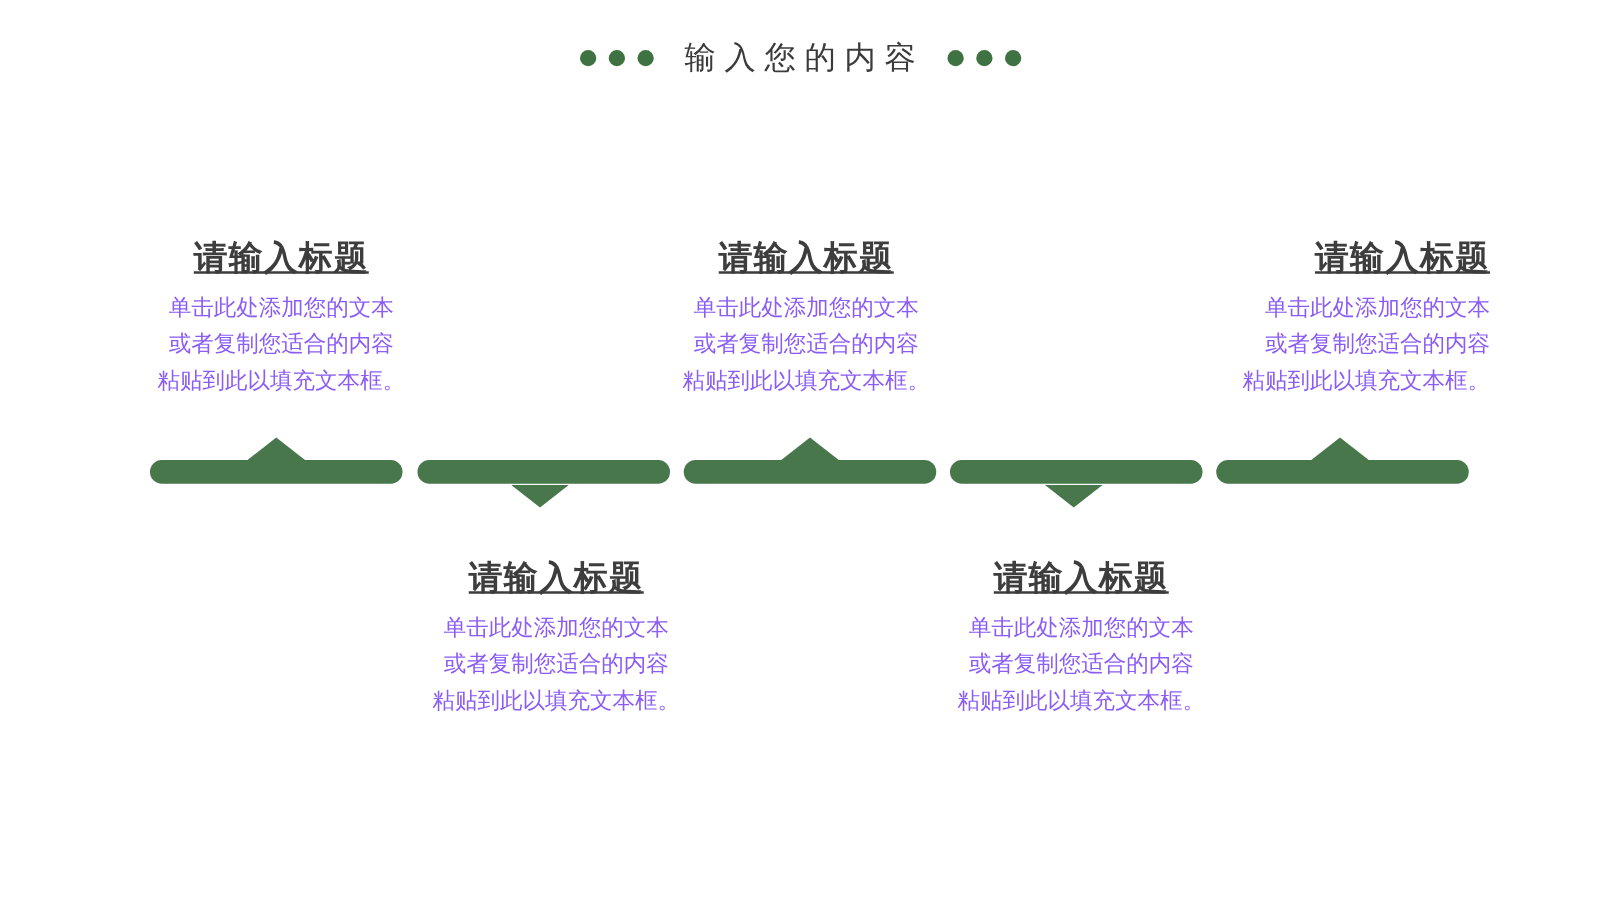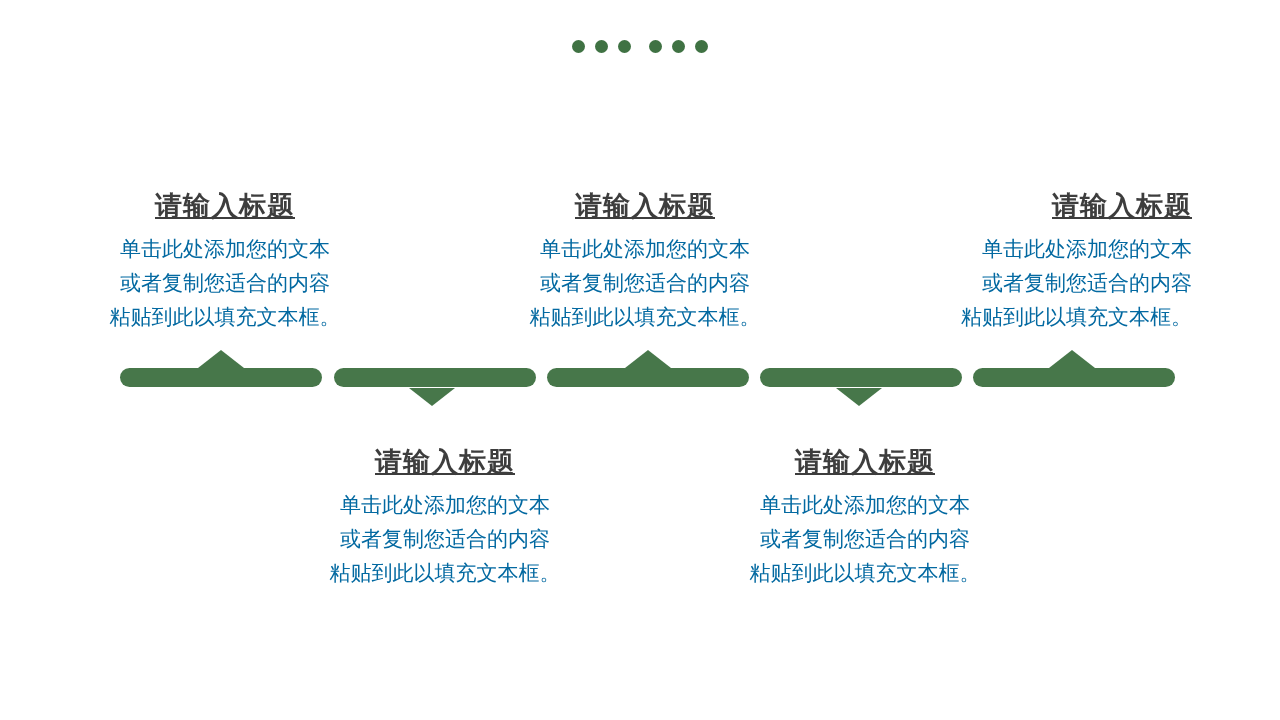--- a/index.html
+++ b/index.html
@@ -58,22 +58,22 @@
     font-size: 27px;
     font-weight: bold;
     color: #3d3d3d;
     letter-spacing: 1px;
     line-height: 1.25;
     margin: 0 0 8px 0;
     white-space: nowrap;
     text-decoration: underline;
   }
   .block-body {
-    font-size: 21px;
-    color: #0369a1;
+    font-size: 18px;
+    color: #8b5cf6;
     line-height: 1.62;
   }
   .block-body div { white-space: nowrap; }
 
   .block.top { top: 190px; }
   .block.bottom { top: 446px; }
 
   .align-center { text-align: center; }
   .align-right  { text-align: right; }
 
@@ -131,20 +131,21 @@
 </style>
 </head>
 <body>
 
 <div class="header">
   <span class="dot-group">
     <span class="dot"></span>
     <span class="dot"></span>
     <span class="dot"></span>
   </span>
+  <span class="header-title">输入您的内容</span>
   <span class="dot-group">
     <span class="dot"></span>
     <span class="dot"></span>
     <span class="dot"></span>
   </span>
 </div>
 
 <div class="block top col-1 align-center">
   <div class="block-title">请输入标题</div>
   <div class="block-body">

